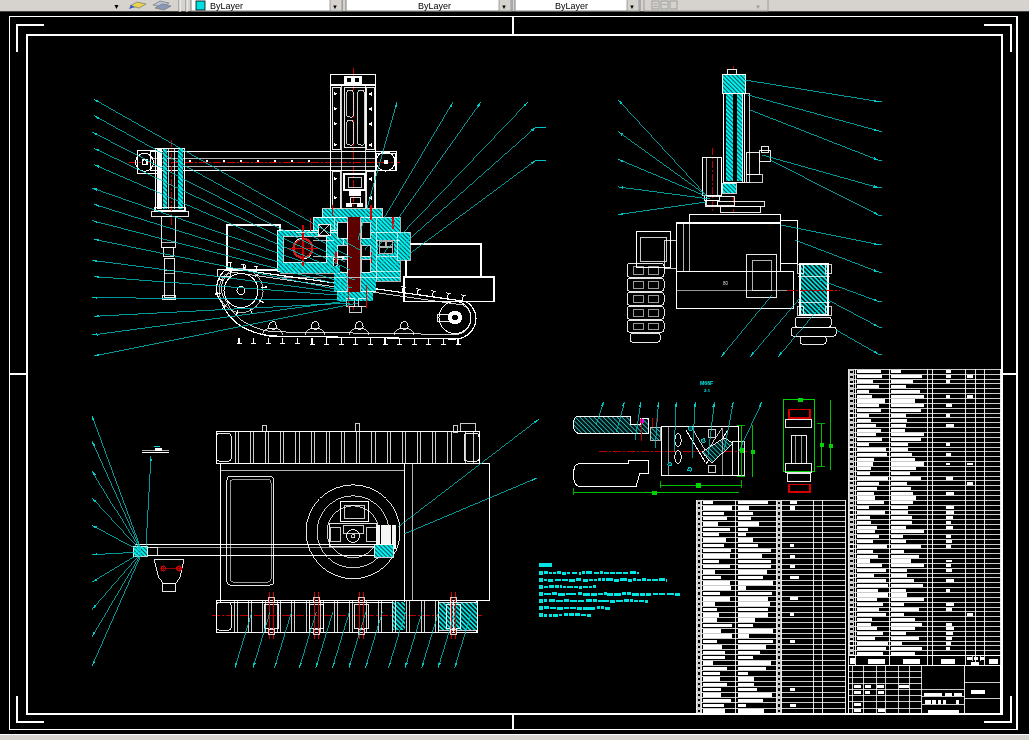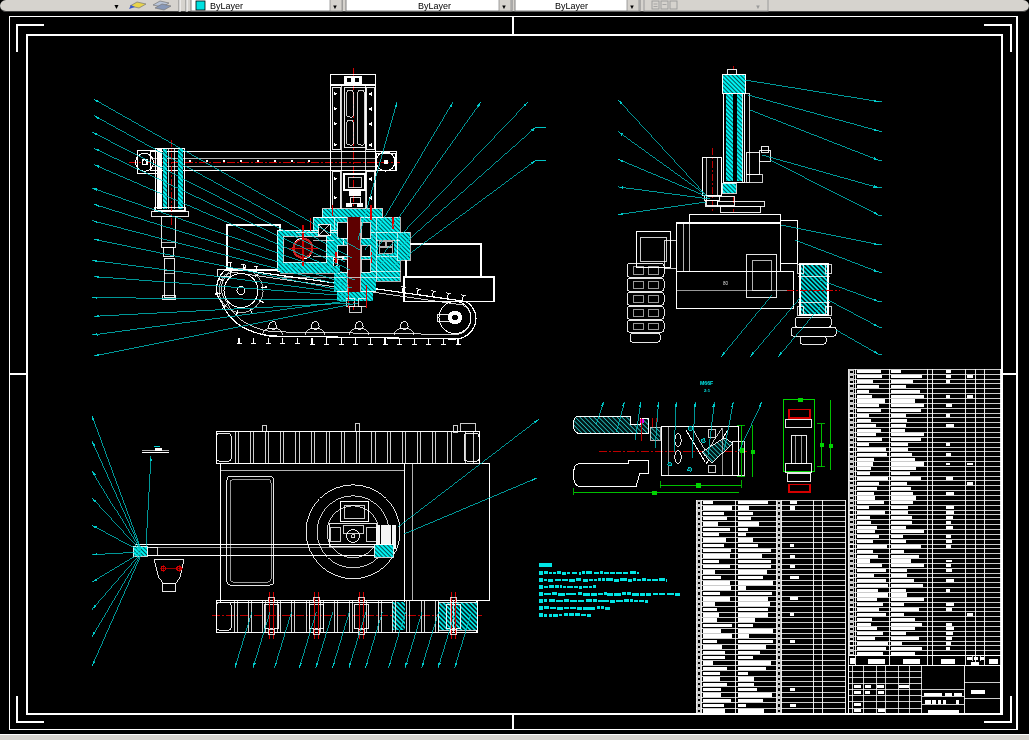--- a/index.html
+++ b/index.html
@@ -1,17 +1,17 @@
 <!DOCTYPE html>
 <html><head><meta charset="utf-8"><style>
 * { margin:0; padding:0; box-sizing:border-box; }
 body { width:1029px; height:740px; background:#000; position:relative; overflow:hidden;
   font-family:"Liberation Sans", sans-serif; }
 #toolbar { position:absolute; top:0; left:0; width:1029px; height:12px; background:#d6d3ce;
-  border-bottom:1px solid #404040;border-radius:6px; }
+  border-bottom:1px solid #404040; }
 #status { position:absolute; top:734px; left:0; width:1029px; height:6px; background:#d6d3ce;
   border-top:1px solid #fff; }
 #canvas { position:absolute; top:12px; left:0; width:1029px; height:722px; background:#000; }
 </style></head>
 <body>
 <div id="toolbar">
 <svg width="1029" height="12" style="position:absolute;top:0;left:0">
   <text x="113" y="9" font-size="7" fill="#000">▼</text>
   <rect x="127" y="-2" width="21" height="13" fill="#d6d3ce"></rect>
   <path d="M130,6 L137,2 L146,4 L139,8 Z" fill="#e8d44c" stroke="#777" stroke-width="0.7"></path>

